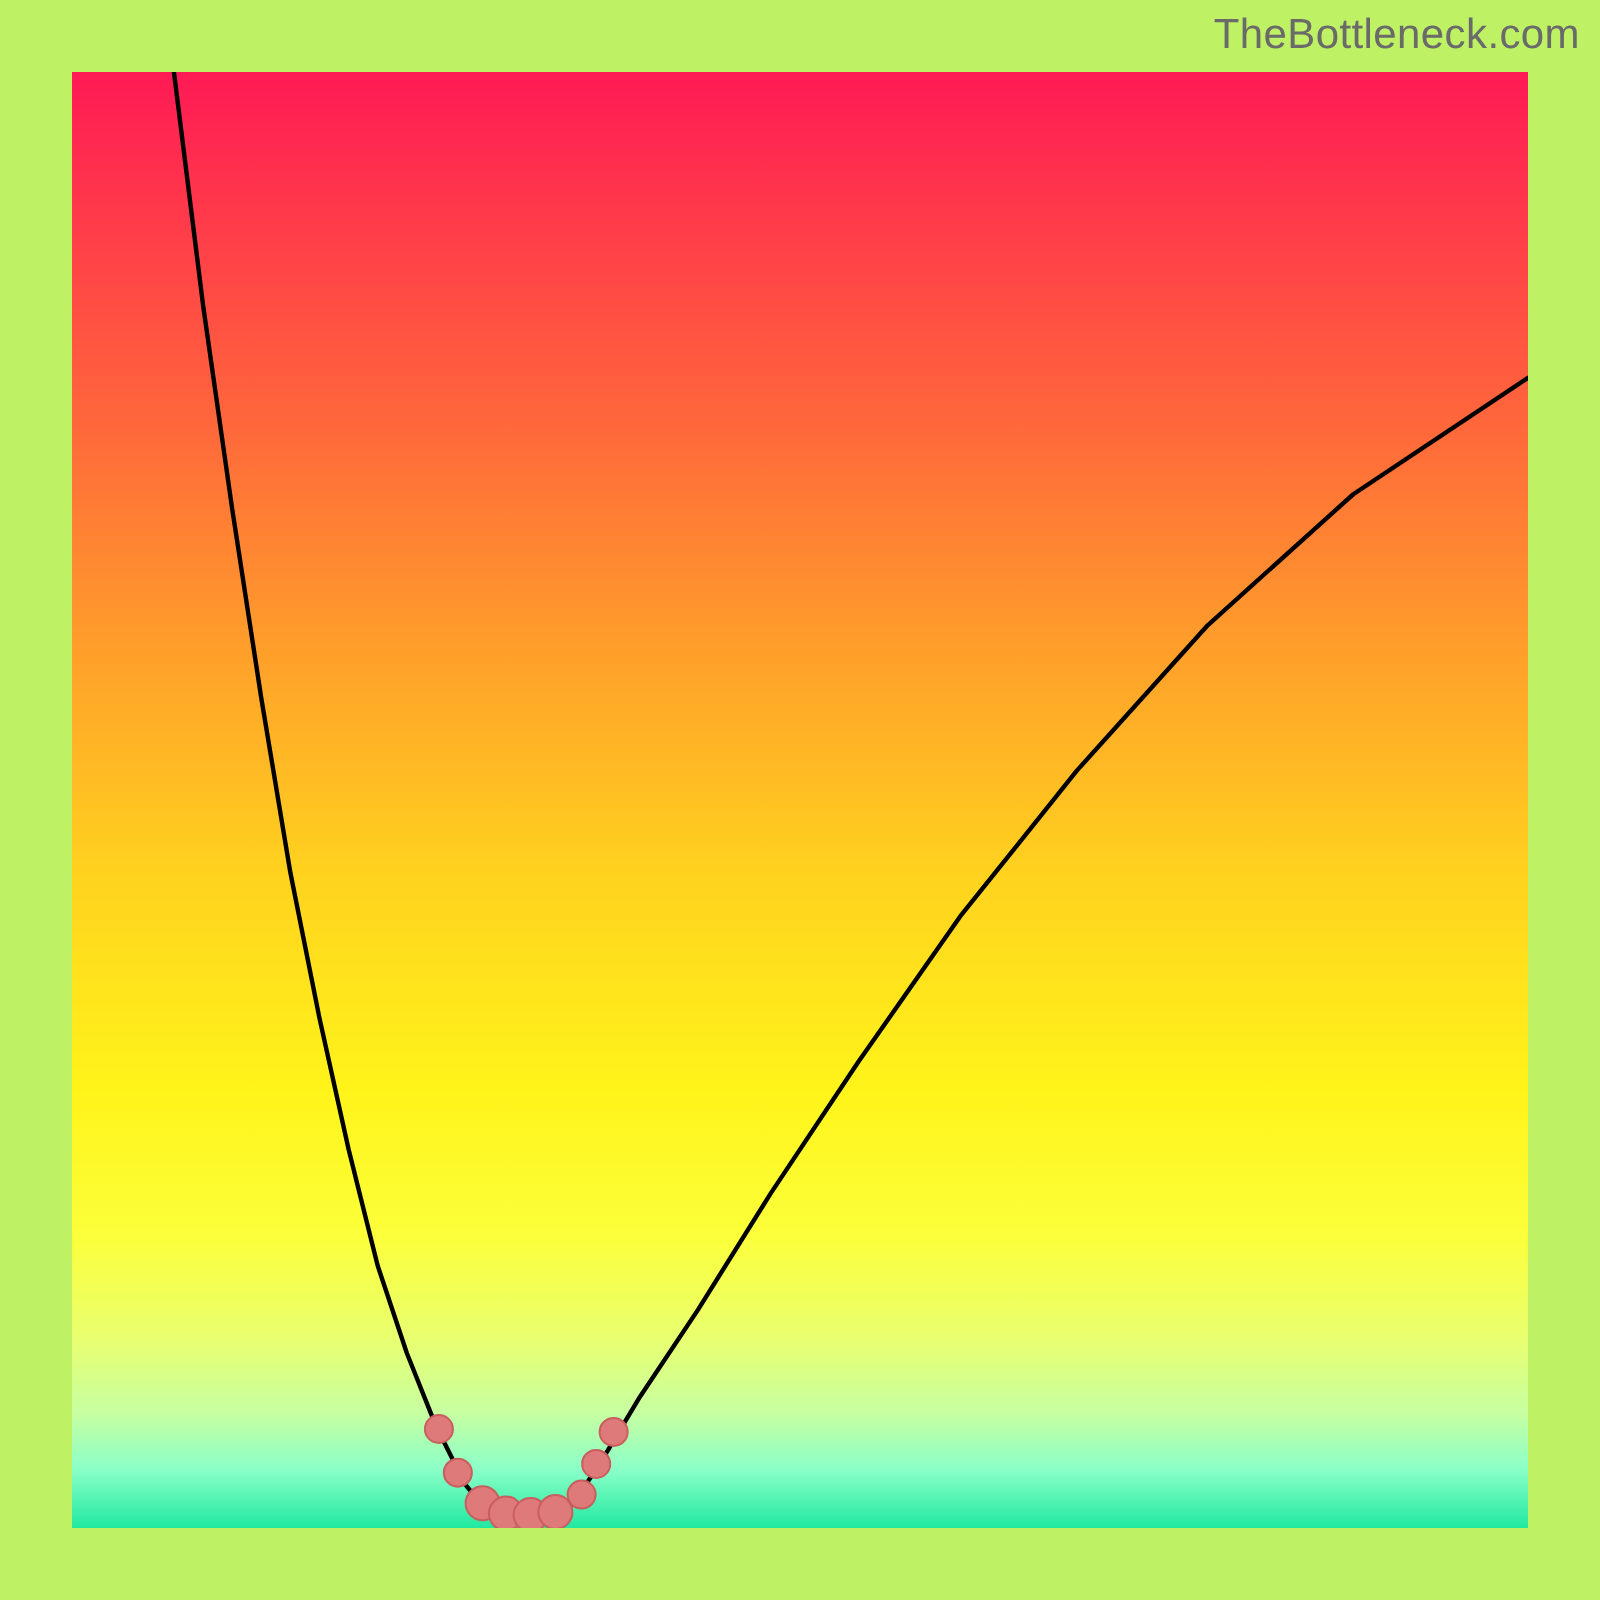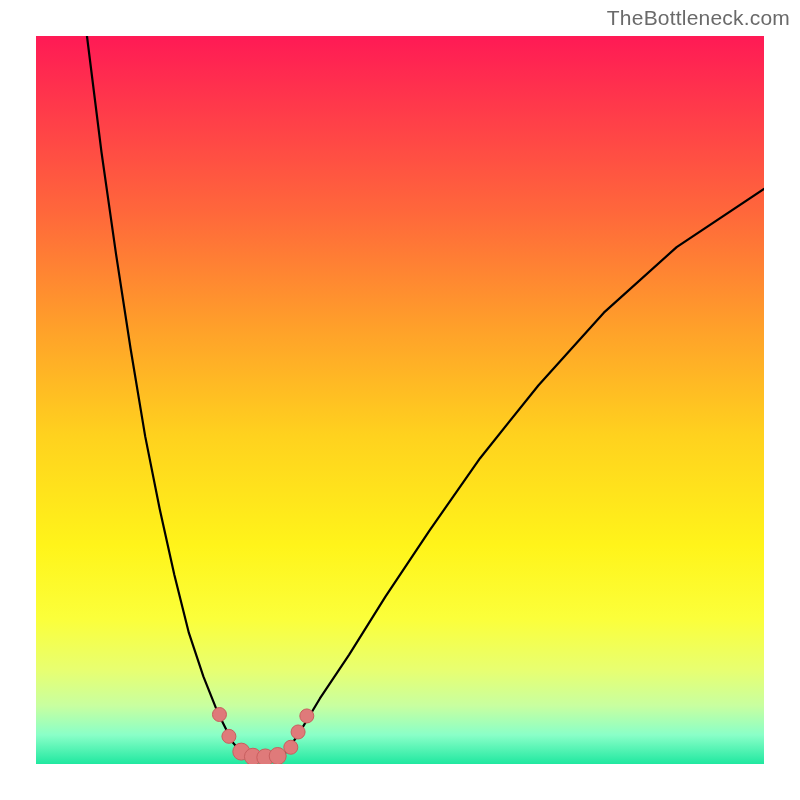--- a/index.html
+++ b/index.html
@@ -10,21 +10,21 @@
     background: #000;
     overflow: hidden;
     font-family: Arial, Helvetica, sans-serif;
   }
   .frame {
     position: absolute;
     left: 0;
     top: 0;
     width: 800px;
     height: 800px;
-    background: #ffffff;
+    background: #bef264;
   }
   .plot {
     position: absolute;
     left: 36px;
     top: 36px;
     width: 728px;
     height: 728px;
     overflow: hidden;
   }
   .gradient {

